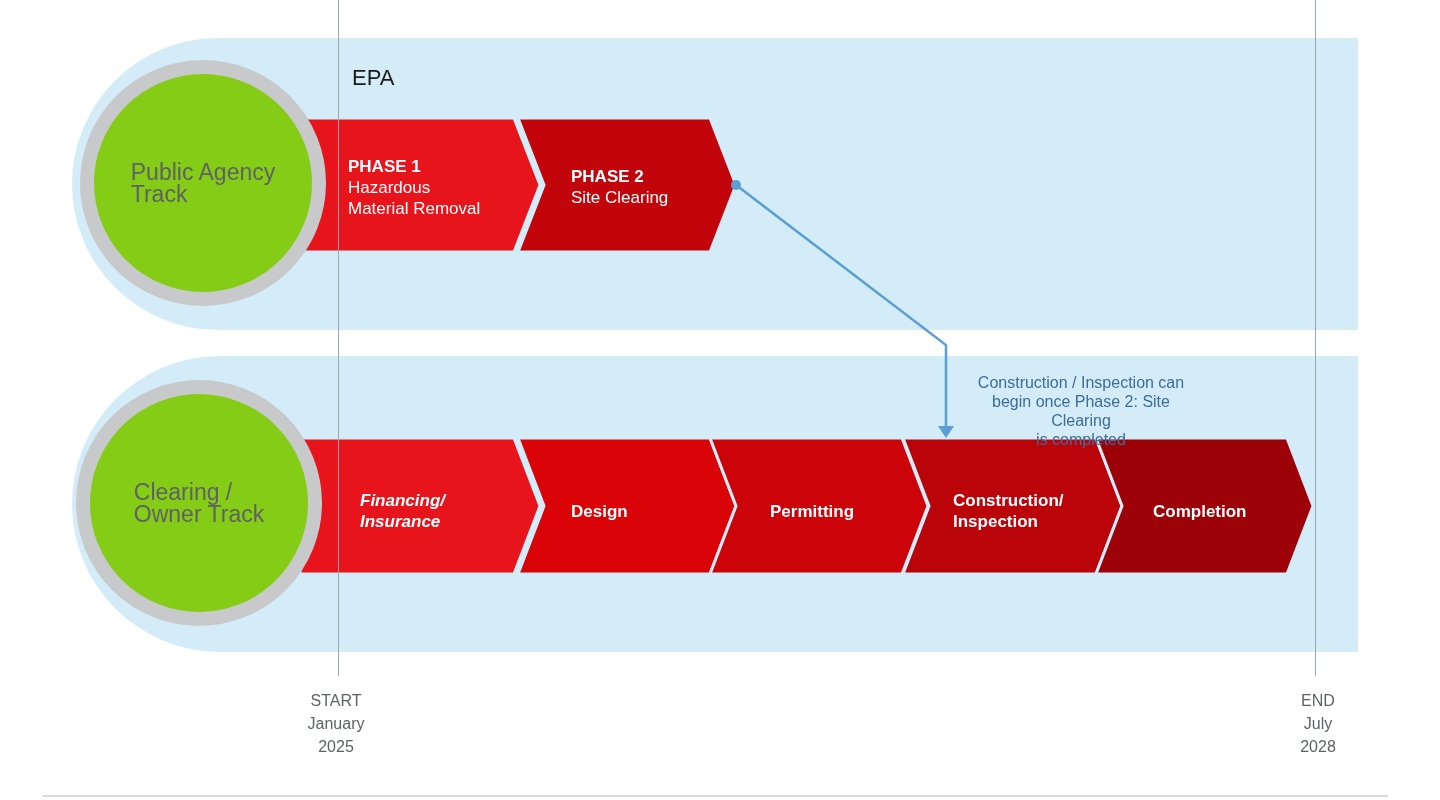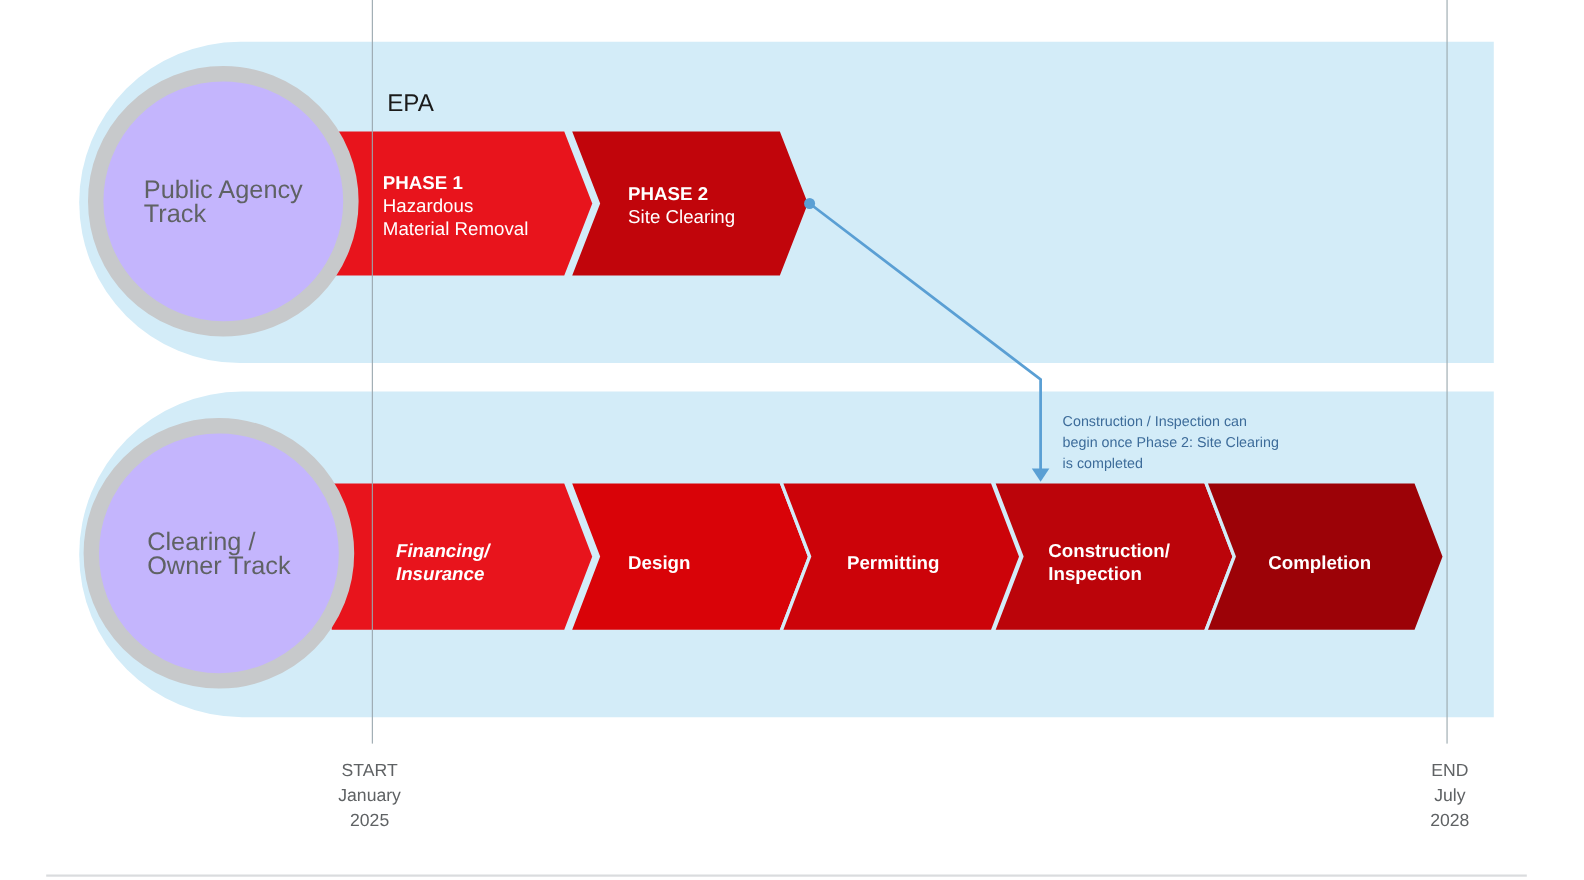--- a/index.html
+++ b/index.html
@@ -1,33 +1,33 @@
 <!DOCTYPE html>
 <html><head>
 <meta charset="utf-8">
 <style>
   html, body { margin: 0; padding: 0; background: #ffffff; }
   body { width: 1440px; height: 800px; position: relative; overflow: hidden; font-family: "Liberation Sans", "DejaVu Sans", sans-serif; }
   .band { position: absolute; background: #d3ecf8; }
   .band.top { left: 72px; top: 38px; width: 1286px; height: 292px; border-radius: 146px 0 0 146px; }
   .band.bottom { left: 72px; top: 356px; width: 1286px; height: 296px; border-radius: 148px 0 0 148px; }
-  .circle { position: absolute; width: 218px; height: 218px; border-radius: 50%; background: #c4b5fd; border: 14px solid #c7c9cb; box-sizing: content-box; display: flex; align-items: center; justify-content: center; z-index: 3; }
+  .circle { position: absolute; width: 218px; height: 218px; border-radius: 50%; background: #84cc16; border: 14px solid #c7c9cb; box-sizing: content-box; display: flex; align-items: center; justify-content: center; z-index: 3; }
   .circle.top { left: 80px; top: 60px; }
   .circle.bottom { left: 76px; top: 380px; }
   .circle-label { font-size: 23px; line-height: 22px; color: #5f6264; text-align: left; }
   .vline { position: absolute; top: 0; width: 1px; background: #9aa7ad; height: 676px; z-index: 5; }
   .vline.start { left: 338px; }
   .vline.end { left: 1315px; }
   .agency { position: absolute; font-size: 22px; line-height: 24px; color: #1a1a1a; z-index: 4; }
-  .agency.epa { left: 352px; top: 82px; }
+  .agency.epa { left: 352px; top: 66px; }
   .agency.army { left: 547px; top: 58px; }
   svg.chev { position: absolute; left: 0; top: 0; width: 1440px; height: 800px; z-index: 2; }
   .ctext { position: absolute; color: #ffffff; font-size: 17px; line-height: 21px; z-index: 4; }
   .ctext b { font-weight: bold; }
-  .note { position: absolute; left: 966px; top: 373px; width: 230px; font-size: 13px; line-height: 19px; color: #3d6c9a; z-index: 4; }
+  .note { position: absolute; left: 966px; top: 373px; width: 230px; font-size: 16px; line-height: 19px; color: #3d6c9a; z-index: 4; text-align: center; }
   .marker { position: absolute; text-align: center; font-size: 16px; line-height: 23px; color: #5f6264; width: 90px; z-index: 4; }
   .marker.start { left: 291px; top: 689px; }
   .marker.end { left: 1273px; top: 689px; }
   .rule { position: absolute; left: 42px; top: 795px; width: 1346px; height: 2px; background: #dadcde; }
 </style>
 </head>
 <body>
 
 <div class="band top"></div>
 <div class="band bottom"></div>

